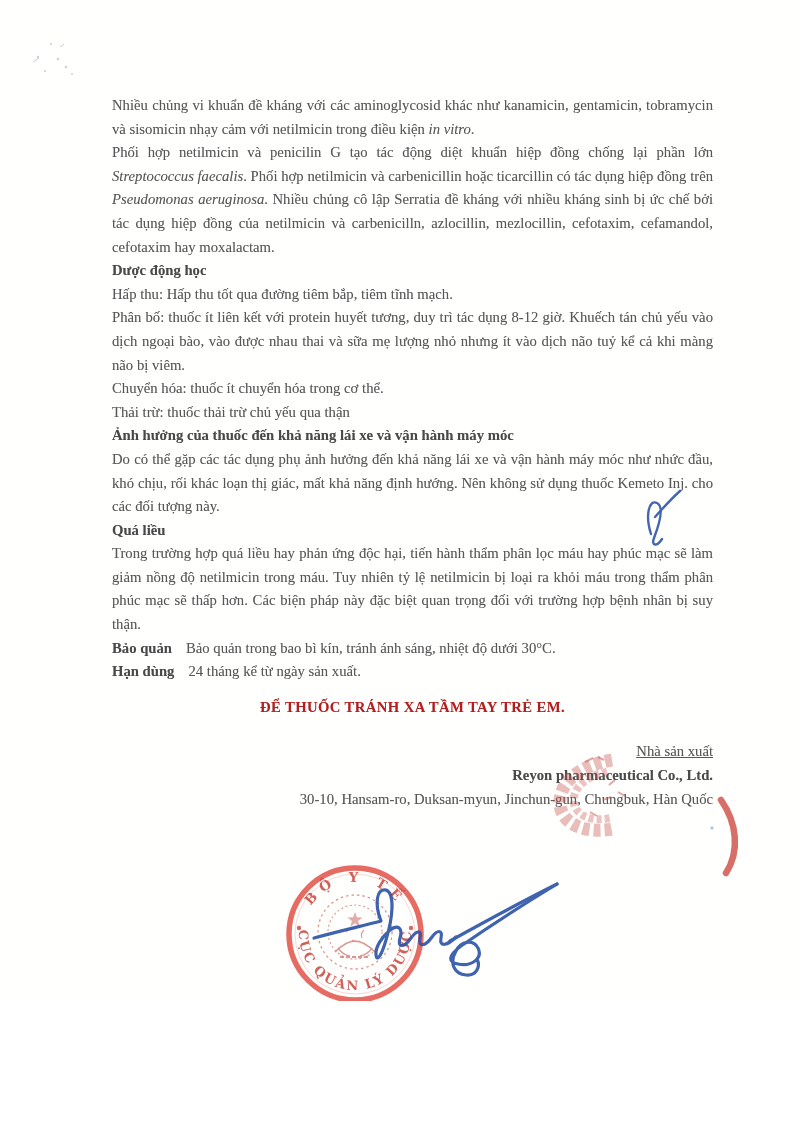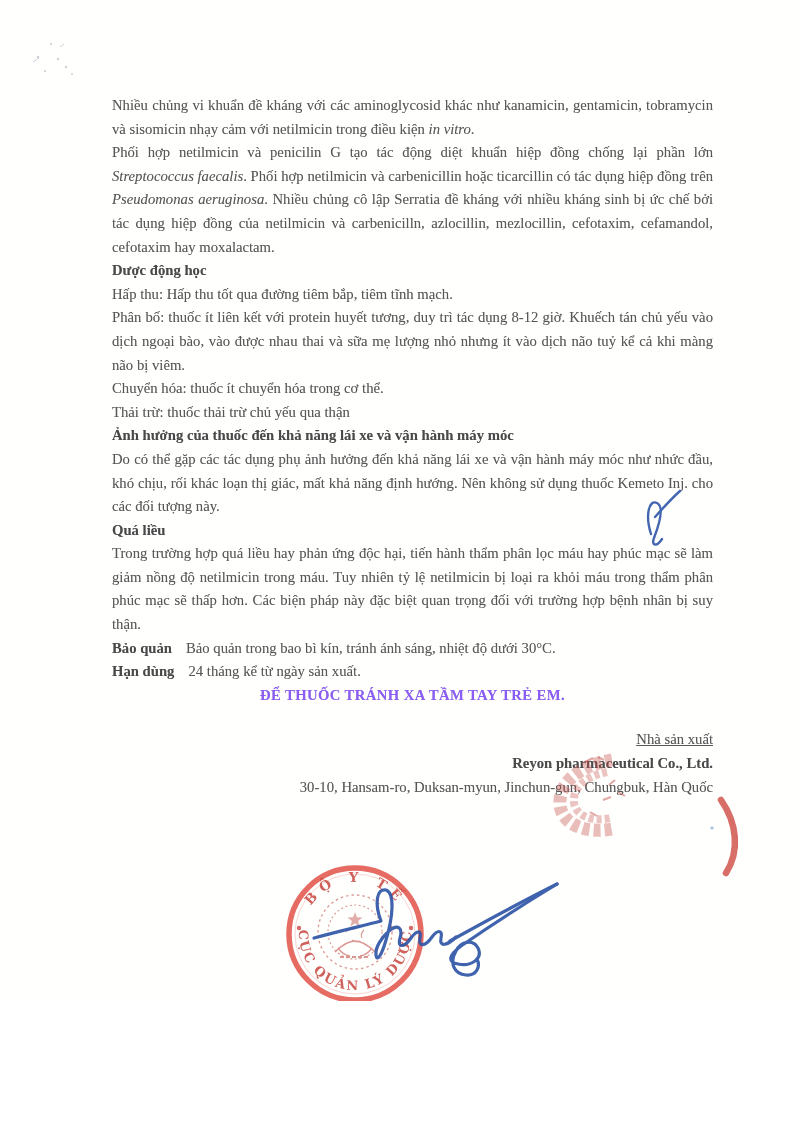--- a/index.html
+++ b/index.html
@@ -5,21 +5,21 @@
   html,body{margin:0;padding:0;background:#ffffff;}
   .page{position:relative;width:800px;height:1001px;background:#fffffe;overflow:hidden;
         font-family:"Liberation Serif",serif;}
   .doc{position:absolute;left:112px;top:94px;width:601px;color:#575757;
        font-size:14.7px;line-height:23.6px;text-shadow:0 0 .6px rgba(130,130,130,.45);}
   .para{margin:0;text-align:justify;}
   .para.heading{font-weight:bold;text-align:left;color:#494949;}
   .doc span.i{font-style:italic;}
   .doc span.b{font-weight:bold;color:#494949;}
   .doc span.gap{margin-right:14px;}
-  .keepaway{margin:0;font-weight:bold;text-align:center;color:#8b5cf6;letter-spacing:.4px;}
+  .keepaway{margin:12px;font-weight:bold;text-align:center;color:#b91c1c;letter-spacing:.4px;}
   .mfg{margin-top:21px;text-align:right;}
   .mfg div{margin:0;}
   .mfg-label{text-decoration:underline;}
   .mfg-name{font-weight:bold;color:#4a4a4a;}
   .overlay{position:absolute;left:0;top:0;pointer-events:none;}
   .approval{position:absolute;left:287px;top:1022px;width:296px;text-align:center;
             font-family:"Liberation Sans",sans-serif;}
   .approval .t1{font-size:14.5px;font-weight:bold;color:rgba(191,94,116,.92);letter-spacing:1.1px;margin:0;}
   .approval .t2{font-size:19px;font-weight:bold;color:rgba(191,94,116,.85);letter-spacing:1px;margin:1px 0 0;}
   .approval .nm{font-family:"DejaVu Serif",serif;font-style:italic;font-weight:bold;

